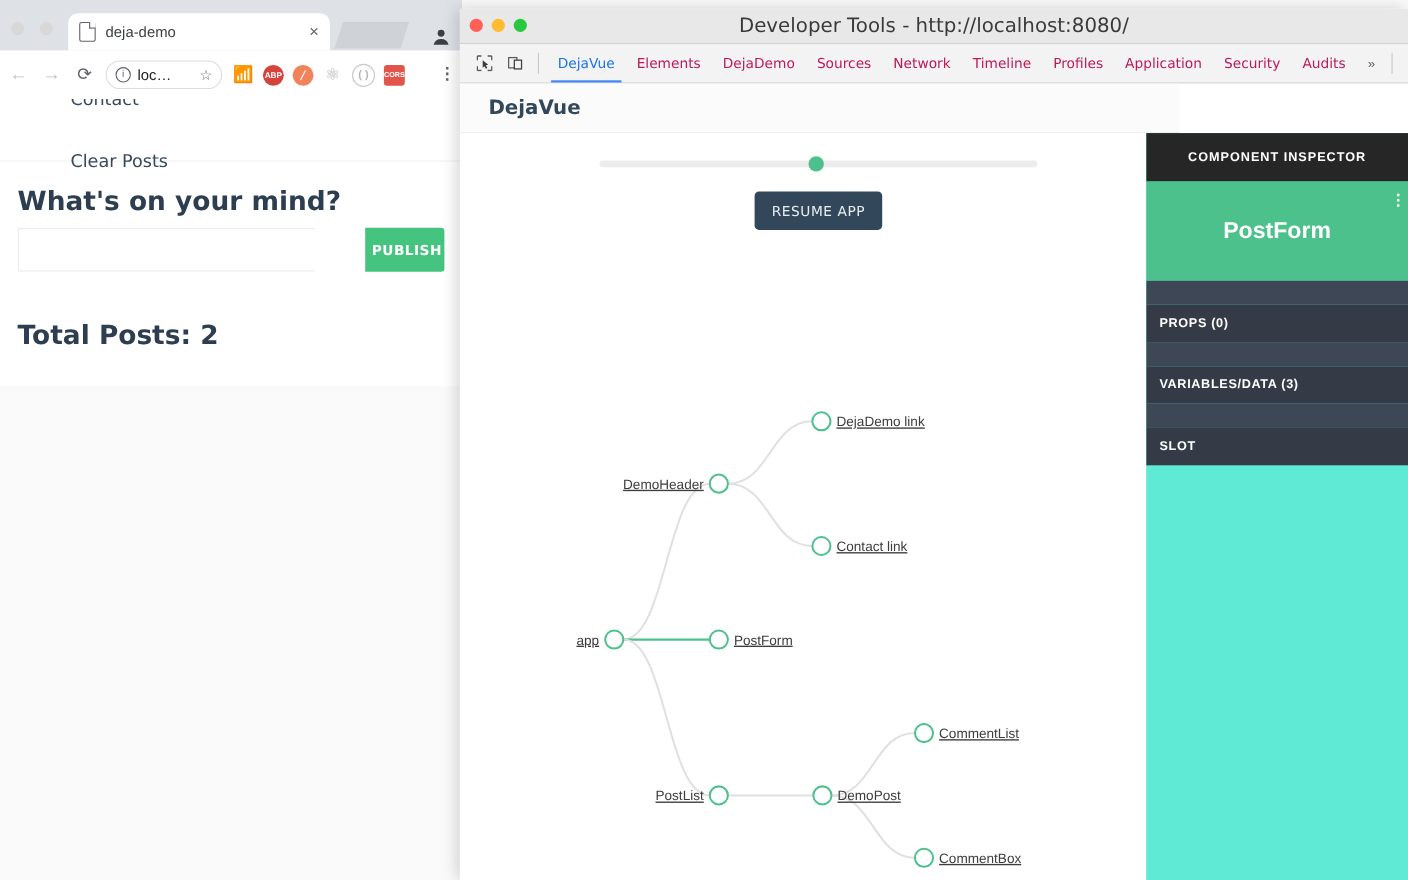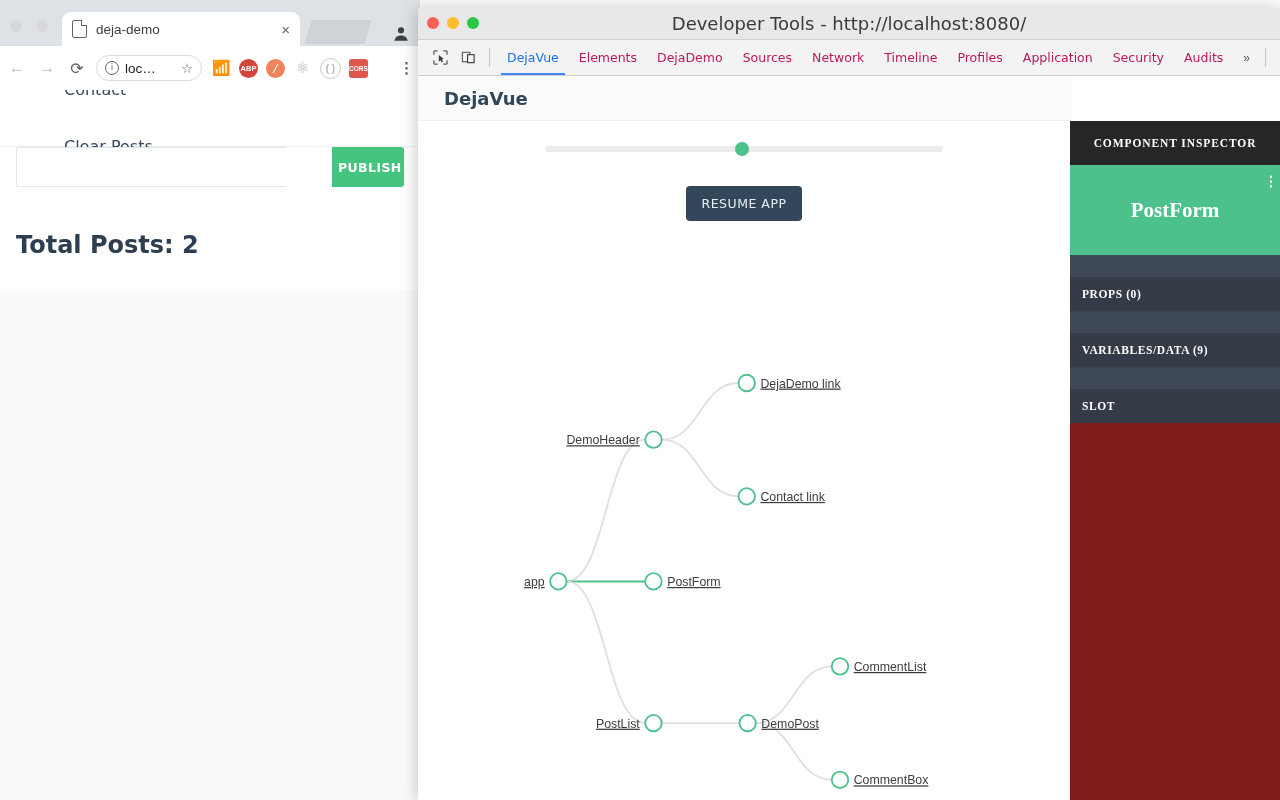--- a/index.html
+++ b/index.html
@@ -163,32 +163,32 @@
     font-family:"DejaVu Sans",sans-serif;}
   #dv-main{position:absolute;left:0;top:45px;right:210px;bottom:0;background:#fff;}
   #dv-controls{padding-top:25px;text-align:center;}
   #slider-wrap{width:398px;margin:0 auto;position:relative;height:8px;}
   #slider-track{height:6px;background:#ececec;border-radius:3px;width:100%;}
   #slider-thumb{
     position:absolute;top:-4px;left:calc(49.5% - 7px);width:14px;height:14px;border-radius:50%;
     background:#4dc18c;cursor:pointer;
   }
   #resume-btn{
-    display:inline-block;margin-top:32px;background:#33475b;color:#e8edf1;border:none;
+    display:inline-block;margin-top:20px;background:#33475b;color:#e8edf1;border:none;
     padding:10px 16px;border-radius:4px;font-size:12.5px;letter-spacing:.5px;cursor:pointer;
     font-family:"DejaVu Sans",sans-serif;
   }
   #tree-svg{position:absolute;left:0;top:70px;width:100%;height:640px;}
   .node-label{font-family:"Liberation Sans",sans-serif;font-size:13.5px;fill:#3d3d3d;
     text-decoration:underline;}
 
   
   #inspector{
-    position:absolute;right:0;top:45px;width:210px;bottom:0;background:#7f1d1d;
-    font-family:Liberation Serif, serif;overflow:hidden;
+    position:absolute;right:0;top:45px;width:238px;bottom:0;background:#5eead4;
+    font-family:Liberation Sans, sans-serif;overflow:hidden;
   }
   #insp-title{
     height:44px;background:#262626;color:#fff;display:flex;align-items:center;
     justify-content:center;font-size:11.5px;font-weight:bold;letter-spacing:.9px;
   }
   #insp-name{
     height:90px;background:#4dc18c;color:#fff;display:flex;align-items:center;
     justify-content:center;font-size:21px;font-weight:bold;position:relative;
   }
   #insp-kebab{
@@ -254,20 +254,21 @@
   </div>
 
   <div id="page">
     <div id="page-header">
       <div id="page-nav">
         <a href="#">Contact</a>
         <a href="#">Clear Posts</a>
       </div>
     </div>
     <div id="page-body">
+      <h2 id="mind-title">What's on your mind?</h2>
       <div id="publish-row">
         <input id="post-input" type="text" placeholder="" style="">
         <button id="publish-btn">PUBLISH</button>
       </div>
       <h2 id="total-posts">Total Posts: 2</h2>
     </div>
   </div>
 </div>
 
 <div id="devtools">
@@ -381,18 +382,18 @@
       <div id="insp-title">COMPONENT INSPECTOR</div>
       <div id="insp-name">
         <span>PostForm</span>
         <span id="insp-kebab">
           <b>⋮</b>
         </span>
       </div>
       <div class="insp-gap"></div>
       <div class="insp-section">PROPS (0)</div>
       <div class="insp-gap"></div>
-      <div class="insp-section">VARIABLES/DATA (9)</div>
+      <div class="insp-section">VARIABLES/DATA (3)</div>
       <div class="insp-gap"></div>
       <div class="insp-section">SLOT</div>
     </div>
   </div>
 </div>
 
 </body></html>

